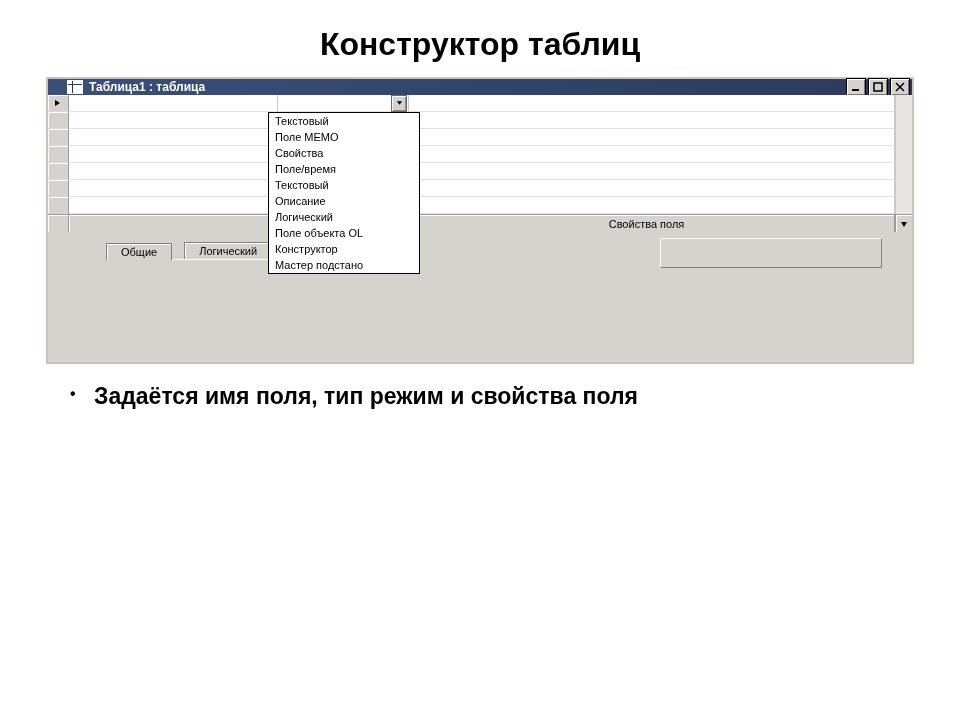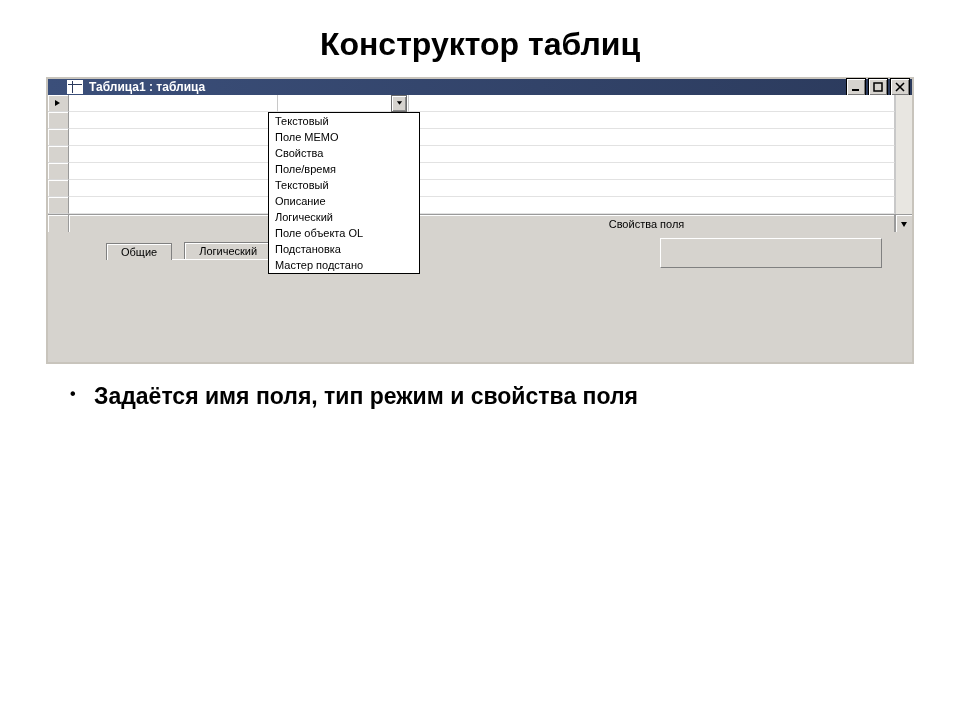--- a/index.html
+++ b/index.html
@@ -420,21 +420,21 @@
 
         <div class="dropdown">
           <div>Текстовый</div>
           <div>Поле MEMO</div>
           <div>Свойства</div>
           <div>Поле/время</div>
           <div>Текстовый</div>
           <div>Описание</div>
           <div>Логический</div>
           <div>Поле объекта OL</div>
-          <div>Подстановка</div>
+          <div>Конструктор</div>
           <div>Мастер подстано</div>
         </div>
       </div>
 
       <div class="prop-strip">
         <div class="lefthandle"></div>
         <div class="spacer"></div>
         <div class="label-cell">Свойства поля</div>
         <div class="scroll-d">
           <svg viewBox="0 0 8 8">

